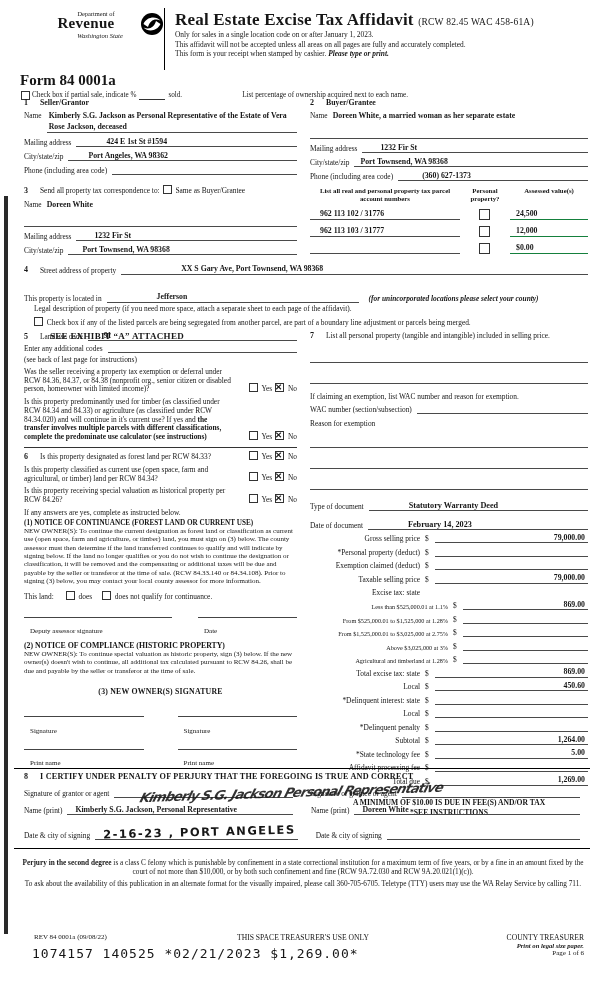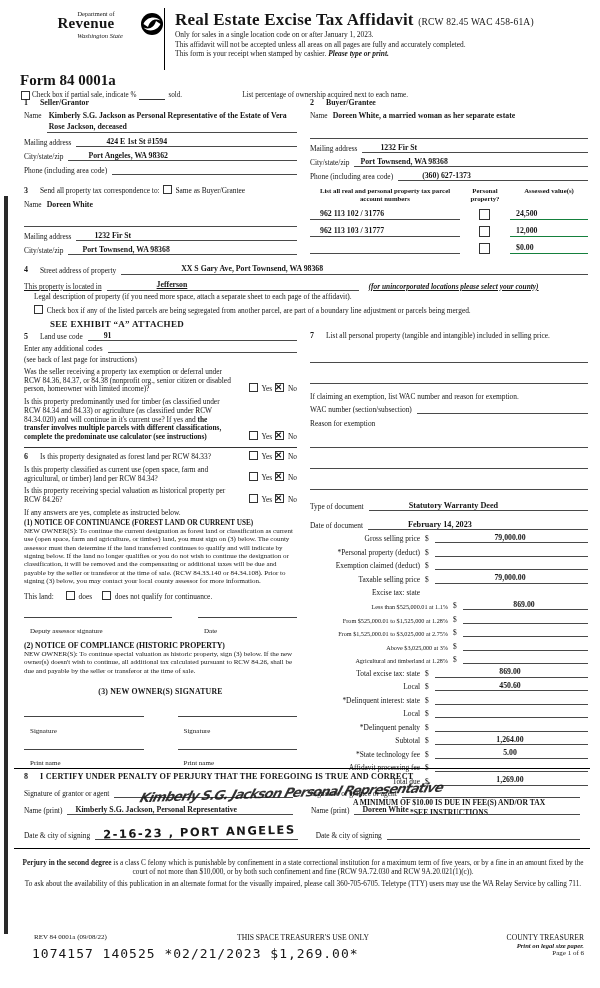--- a/index.html
+++ b/index.html
@@ -60,21 +60,21 @@
   .ntitle{font-weight:700;font-size:7.2px;}
   .sigrow{display:flex;gap:26px;margin-top:16px;}
   .sigcell .tline{border-top:1px solid #444;}
   .sigcell .slbl{font-size:7px;padding-left:6px;}
   .owner-hdr{text-align:center;font-weight:700;font-size:7.8px;margin-top:12px;letter-spacing:.2px;}
   
   .ul2{border-bottom:1px solid #4a4a4a;min-height:10px;margin-top:10px;}
   .trow{display:flex;align-items:flex-end;margin-top:3px;}
   .tlabel{flex:1;text-align:right;padding-right:5px;white-space:nowrap;}
   .tds{width:10px;}
-  .tline{width:150px;border-bottom:1px solid #4a4a4a;text-align:center;font-weight:700;
+  .tline{width:150px;border-bottom:1px solid #4a4a4a;text-align:right;font-weight:700;
          font-size:7.8px;padding-right:3px;min-height:9.5px;}
   .br .tlabel{font-size:6.2px;}
   .br .tline{width:122px;}
   .excise-hdr{text-align:right;padding-right:168px;margin-top:4px;}
   .minnote{text-align:center;font-weight:700;font-size:7.6px;margin-top:12px;line-height:1.4;}
   
   .sec8{position:absolute;left:14px;right:10px;top:768px;border-top:1.5px solid #000;
         border-bottom:1.5px solid #000;padding:3px 10px 8px 10px;}
   .certify{font-weight:700;font-size:8.2px;letter-spacing:.2px;}
   .s8row{display:flex;gap:18px;margin-top:7px;}
@@ -210,21 +210,21 @@
     </div>
   </div>
 
   <div class="sec4">
     <div class="f" style="margin-top:0;">
       <span class="secnum">4</span>
       <span class="lbl">Street address of property</span>
       <span class="fill" style="padding-left:60px;flex:0 0 190px;">XX S Gary Ave, Port Townsend, WA  98368</span>
       <span class="fill"></span>
     </div>
-    <div class="f" style="margin-top:5px;text-decoration:underline;">
+    <div class="f" style="margin-top:17px;">
       <span class="lbl">This property is located in</span>
       <span class="fill" style="flex:0 0 200px;padding-left:50px;">Jefferson</span>
       <span class="b i" style="margin-left:10px;">(for unincorporated locations please select your county)</span>
     </div>
     <div style="margin-top:1px;padding-left:10px;">Legal description of property (if you need more space, attach a separate sheet to each page of the affidavit).</div>
     <div style="margin-top:3px;">
       <span class="cb" style="margin-left:10px;"></span>
       <span>Check box if any of the listed parcels are being segregated from another parcel, are part of a boundary line adjustment or parcels being merged.</span>
     </div>
     <div class="exhibit">SEE EXHIBIT “A” ATTACHED</div>

